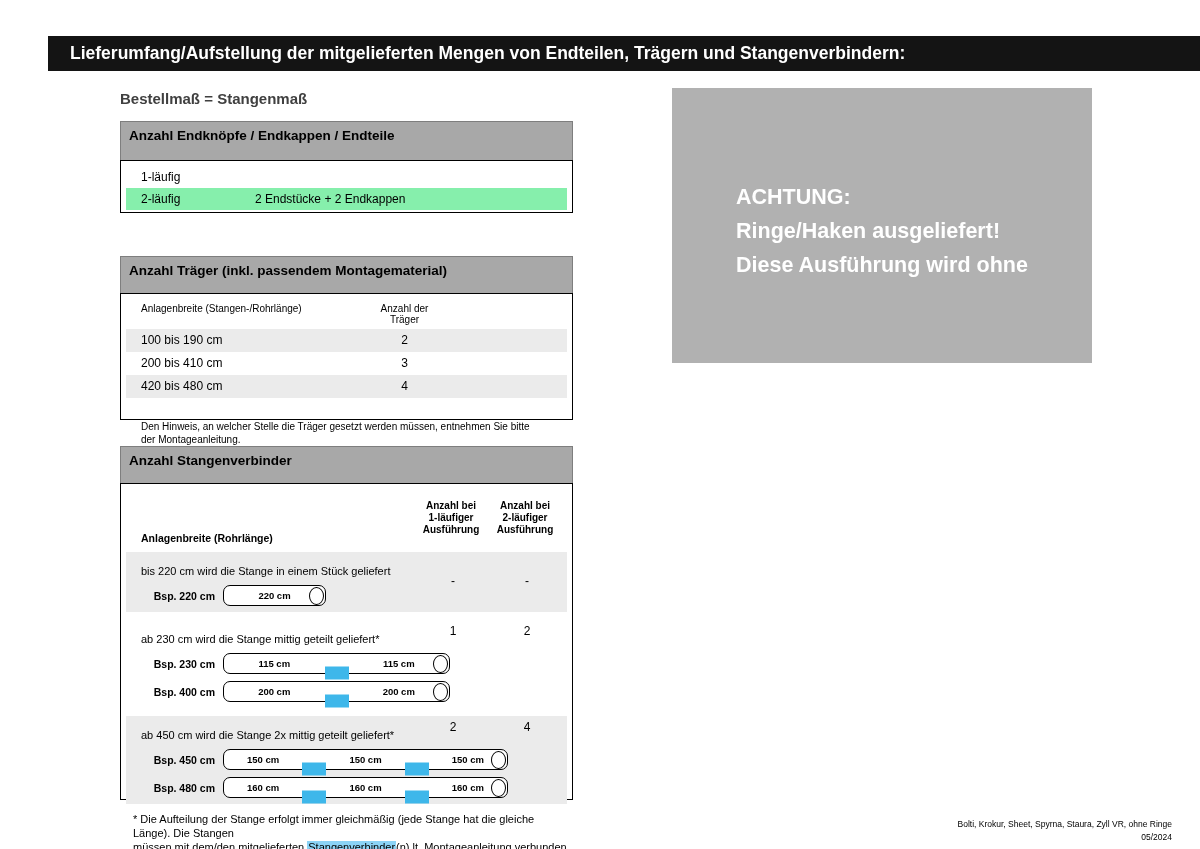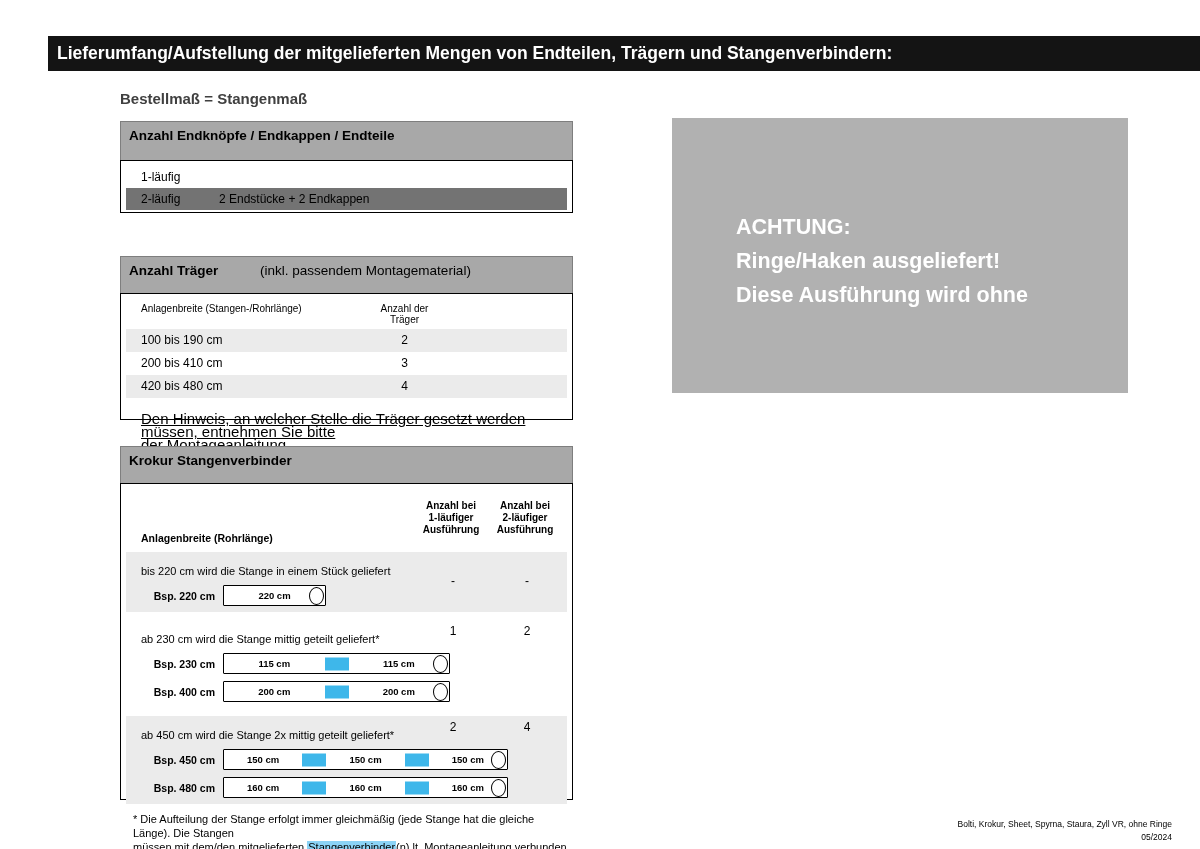--- a/index.html
+++ b/index.html
@@ -9,61 +9,61 @@
     background: #ffffff;
     color: #000;
     font-family: "Liberation Sans", "DejaVu Sans", sans-serif;
   }
 
   
   .titlebar {
     position: absolute; left: 48px; top: 36px; width: 1152px; height: 35px;
     background: #141414; color: #fff;
     font-weight: bold; font-size: 17.5px; line-height: 35px;
-    padding-left: 9px; white-space: nowrap;
+    padding-left: 22px; white-space: nowrap;
   }
 
   
   .order-note {
     position: absolute; left: 120px; top: 90px;
     color: #404040; font-weight: bold; font-size: 15px;
   }
 
   
   .sec { position: absolute; left: 120px; width: 453px; }
   .sec-header {
     height: 46px; background: #a8a8a8; border: 1px solid #7e7e7e;
     line-height: 28px; padding-left: 8px;
     font-size: 13.5px; font-weight: bold; white-space: nowrap;
   }
-  .sec-header .normal { font-weight: normal; margin-left: 38px; }
+  .sec-header .normal { font-weight: bold; }
   #sec1 { top: 121px; }
   #tab1 { top: 160px; height: 53px; }
   #sec2 { top: 256px; }
   #tab2 { top: 293px; height: 127px; }
   #sec3 { top: 446px; }
   #tab3 { top: 483px; height: 317px; }
 
   .tbox { border: 1px solid #000; background: #fff; }
 
   
   #tab1 { padding-top: 5px; }
   .trow { display: flex; height: 22px; line-height: 22px; font-size: 12px; margin: 0 5px; }
-  .trow.striped { background: #737373; }
+  .trow.striped { background: #86efac; gap: 36px; }
   .t1-label { width: 93px; padding-left: 15px; flex: 0 0 93px; }
   .t1-value { flex: 1; }
 
   
   .t2-head { display: flex; margin: 9px 5px 4px; font-size: 10px; font-weight: normal; }
   .t2-c1 { flex: 1; padding-left: 15px; }
   .t2-c2 { width: 75px; text-align: center; flex: 0 0 75px; }
   .t2-sp { width: 125px; flex: 0 0 125px; }
   .t2-row { display: flex; height: 23px; line-height: 23px; font-size: 12px; margin: 0 5px; }
   .t2-row.striped { background: #ebebeb; }
-  .t2-note { margin: 14px 5px 0; padding-left: 15px; font-size: 15px; line-height: 13px; text-decoration: underline; }
+  .t2-note { margin: 22px 5px 0; padding-left: 15px; font-size: 10px; line-height: 13px; }
 
   
   .t3-head { display: flex; align-items: center; margin: 8px 5px 0; padding-right: 10px; }
   .t3-c1 { flex: 1; padding-left: 15px; font-size: 10.5px; font-weight: bold; margin-top: 40px; }
   .t3-c2, .t3-c3 { width: 64px; flex: 0 0 64px; text-align: center; font-size: 10px; font-weight: bold; line-height: 12px; }
   .t3-c2 { margin-right: 10px; }
 
   .sv-group { position: relative; margin: 8px 5px 0; padding: 12px 0 6px; }
   .sv-group.first { margin-top: 8px; }
   .sv-group.striped { background: #ebebeb; }
@@ -71,22 +71,22 @@
   .sv-count { position: absolute; width: 64px; text-align: center; font-size: 12px; }
   .sv-count.c1 { left: 295px; }
   .sv-count.c2 { left: 369px; }
   .sv-group.g1 .sv-count { top: 22px; }
   .sv-group.g23 .sv-count { top: 4px; }
 
   .rod-row { display: flex; align-items: center; margin-top: 7px; }
   .rod-label { flex: 0 0 97px; width: 97px; text-align: right; padding-right: 8px;
                font-size: 10.5px; font-weight: bold; white-space: nowrap; }
   .rod {
-    position: relative; display: flex; align-items: center;
-    height: 21px; border: 1.5px solid #000; border-radius: 1px; background: #fff;
+    position: relative; display: flex; align-items: flex-end;
+    height: 21px; border: 1.5px solid #000; border-radius: 7px; background: #fff;
   }
   .w103 { width: 103px; } .w188 { width: 227px; } .w285 { width: 285px; }
   .rod-seg { flex: 1; text-align: center; font-size: 9.5px; font-weight: bold; line-height: 18px; white-space: nowrap; }
   .rod-endcap {
     position: absolute; top: 0.5px; bottom: 0.5px; right: 1px; width: 15px;
     border: 1.5px solid #000; border-radius: 50%;
   }
   .rod-junction { position: relative; flex: 0 0 24px; width: 24px; }
   .j-ellipse {
     position: absolute; top: 0.5px; bottom: 0.5px; left: 50%; margin-left: -6px; width: 12px;
@@ -94,21 +94,21 @@
   }
   .j-blue {
     position: absolute; top: 50%; left: 50%; transform: translate(-50%, -50%);
     width: 24px; height: 13px; background: #3eb7ea; z-index: 2;
   }
 
   .footnote { margin: 8px 5px 0; padding-left: 7px; font-size: 11px; line-height: 14px; }
   .highlight { background: #8bd3f6; padding: 0 1px; }
 
   
-  .warning-box { position: absolute; left: 672px; top: 118px; width: 456px; height: 275px; background: #b1b1b1; }
+  .warning-box { position: absolute; left: 672px; top: 88px; width: 420px; height: 275px; background: #b1b1b1; }
   .warning-text { padding: 92px 0 0 64px; color: #fff; font-weight: bold; font-size: 21.5px; line-height: 34px; }
 
   
   .footer { position: absolute; right: 28px; top: 818px; text-align: right; font-size: 8.5px; line-height: 13px; }
 </style>
 </head>
 <body>
 
 <div class="titlebar">
   <span>Lieferumfang/Aufstellung der mitgelieferten Mengen von Endteilen, Trägern und Stangenverbindern:</span>
@@ -153,21 +153,21 @@
     <div class="t2-c2">4</div>
     <div class="t2-sp"></div>
   </div>
   <div class="t2-note">
     <div>Den Hinweis, an welcher Stelle die Träger gesetzt werden müssen, entnehmen Sie bitte</div>
     <div>der Montageanleitung.</div>
   </div>
 </div>
 
 <div class="sec sec-header" id="sec3">
-  <span>Krokur Stangenverbinder</span>
+  <span>Anzahl Stangenverbinder</span>
 </div>
 <div class="sec tbox" id="tab3">
   <div class="t3-head">
     <div class="t3-c1">Anlagenbreite (Rohrlänge)</div>
     <div class="t3-c2">
       <div>Anzahl bei</div>
       <div>1-läufiger</div>
       <div>Ausführung</div>
     </div>
     <div class="t3-c3">

